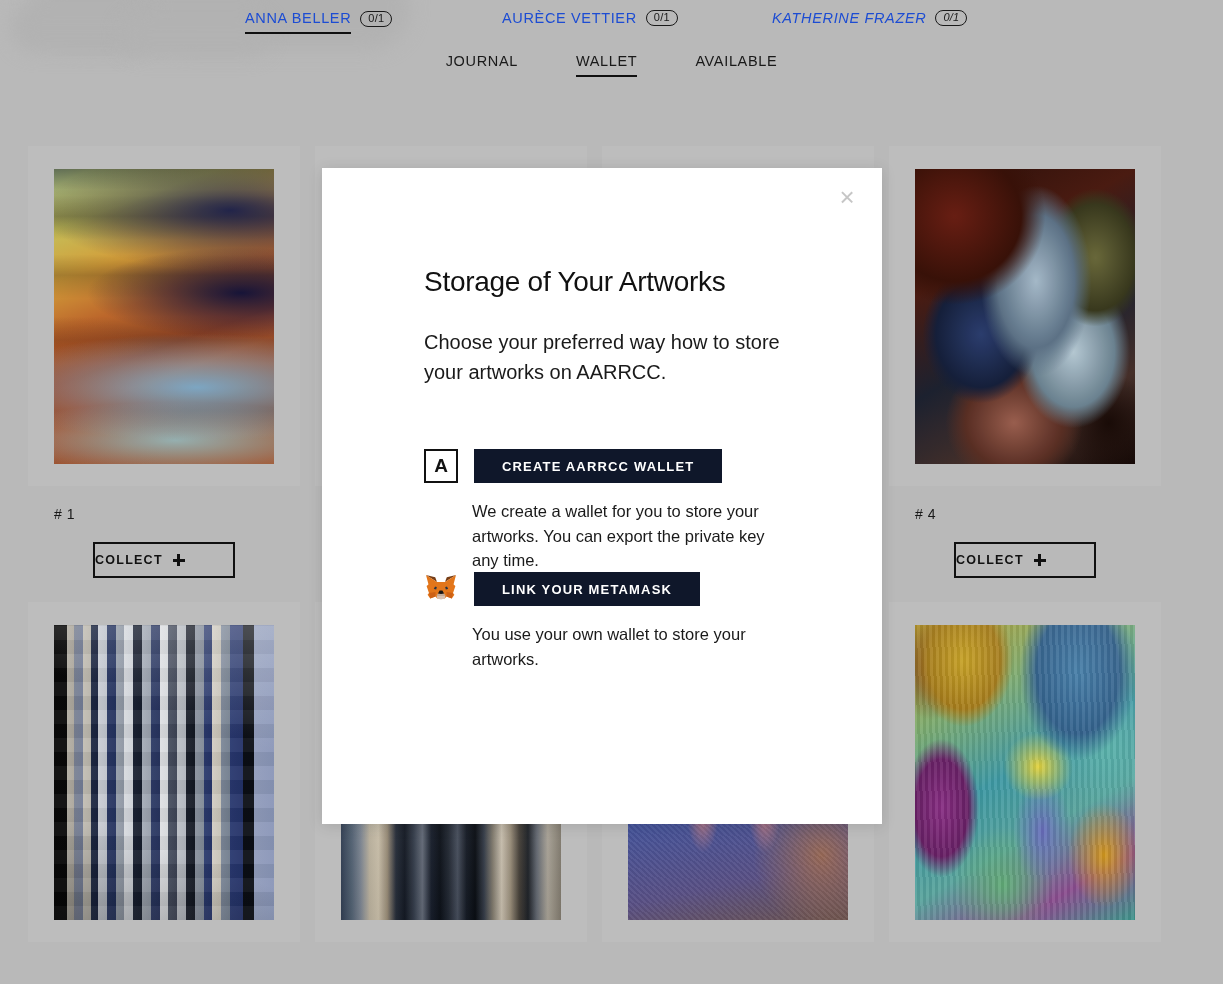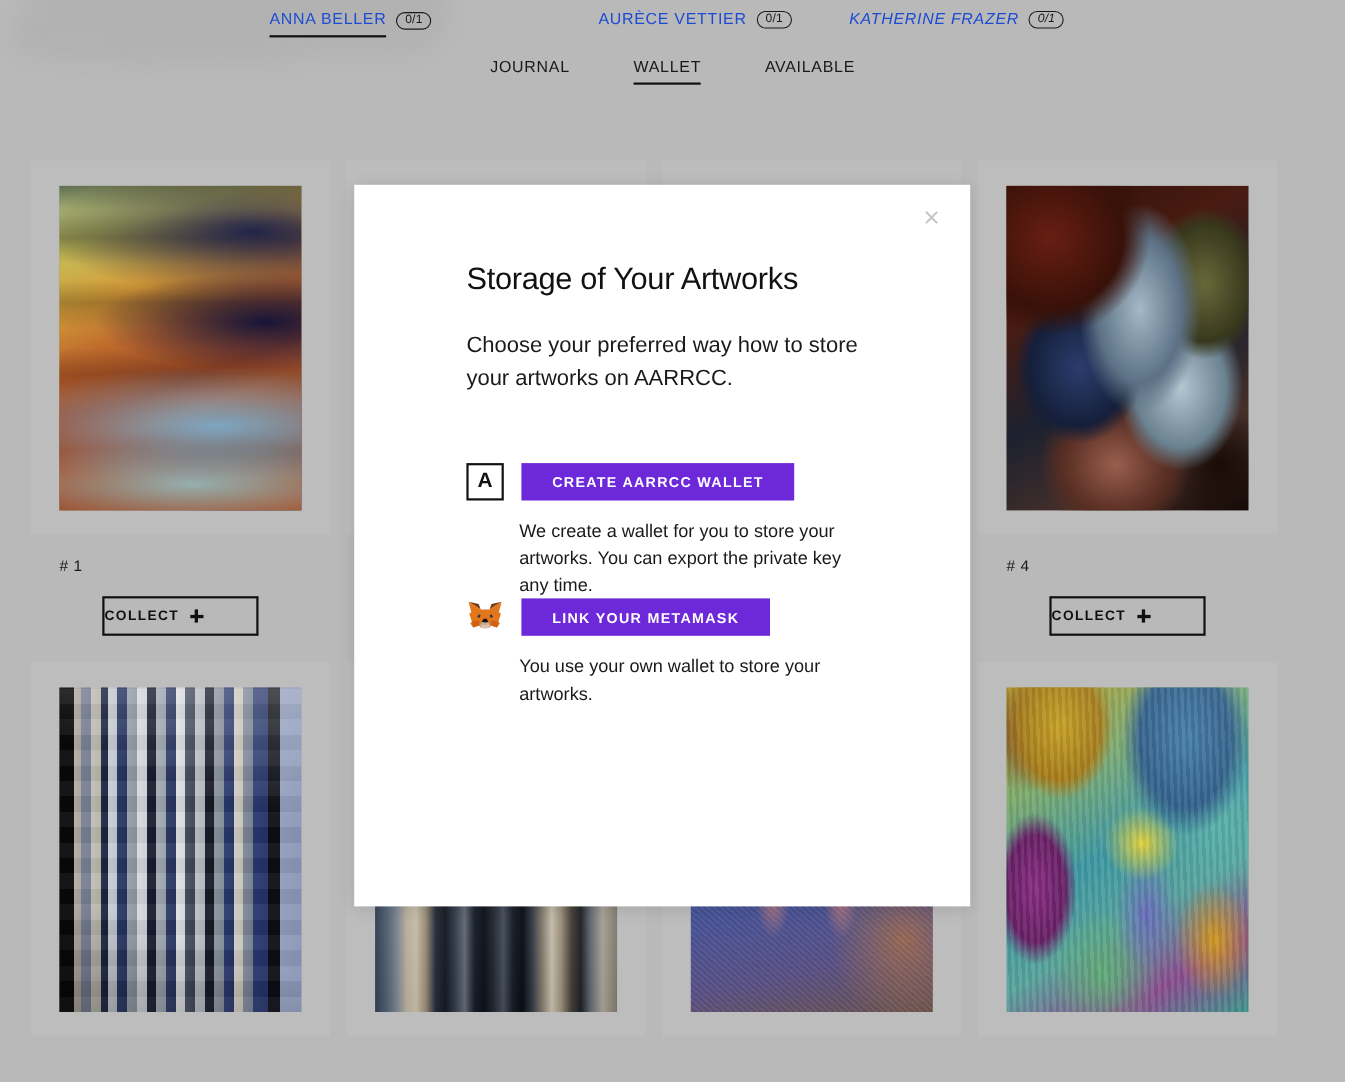--- a/index.html
+++ b/index.html
@@ -47,21 +47,21 @@
   }
   .artist-item {
     position: absolute;
     top: 10px;
     display: flex;
     align-items: center;
     gap: 9px;
     cursor: pointer;
   }
   .artist-item.a0 { left: 245px; }
-  .artist-item.a1 { left: 502px; margin-left: 42px; }
+  .artist-item.a1 { left: 502px; }
   .artist-item.a2 { left: 772px; font-style: italic; }
 
   .artist-name {
     font-size: 14.5px;
     letter-spacing: 0.045em;
     color: #1d4ed8;
     white-space: nowrap;
     padding-bottom: 6px;
   }
   .artist-item.active .artist-name {
@@ -192,21 +192,21 @@
     width: 34px; height: 34px;
     border: none;
     background: transparent;
     color: #c6c6c6;
     font-size: 26px;
     line-height: 1;
     cursor: pointer;
     font-family: "Liberation Sans", sans-serif;
   }
   .modal-body {
-    padding: 70px 60px 0 102px;
+    padding: 98px 60px 0 102px;
   }
   .modal-title {
     font-size: 28px;
     font-weight: 400;
     color: #111;
     letter-spacing: -0.01em;
     margin-bottom: 30px;
   }
   .modal-sub {
     font-size: 20px;
@@ -219,21 +219,21 @@
     margin-top: 0;
     padding-left: 0;
   }
   .option-head {
     display: flex;
     align-items: center;
     gap: 16px;
   }
   .option-btn {
     height: 34px;
-    background: #6d28d9;
+    background: #0f172a;
     color: #fff;
     border: none;
     font-size: 13px;
     font-weight: 700;
     letter-spacing: 0.09em;
     padding: 0 28px;
     cursor: pointer;
     font-family: "Liberation Sans", sans-serif;
     white-space: nowrap;
   }

